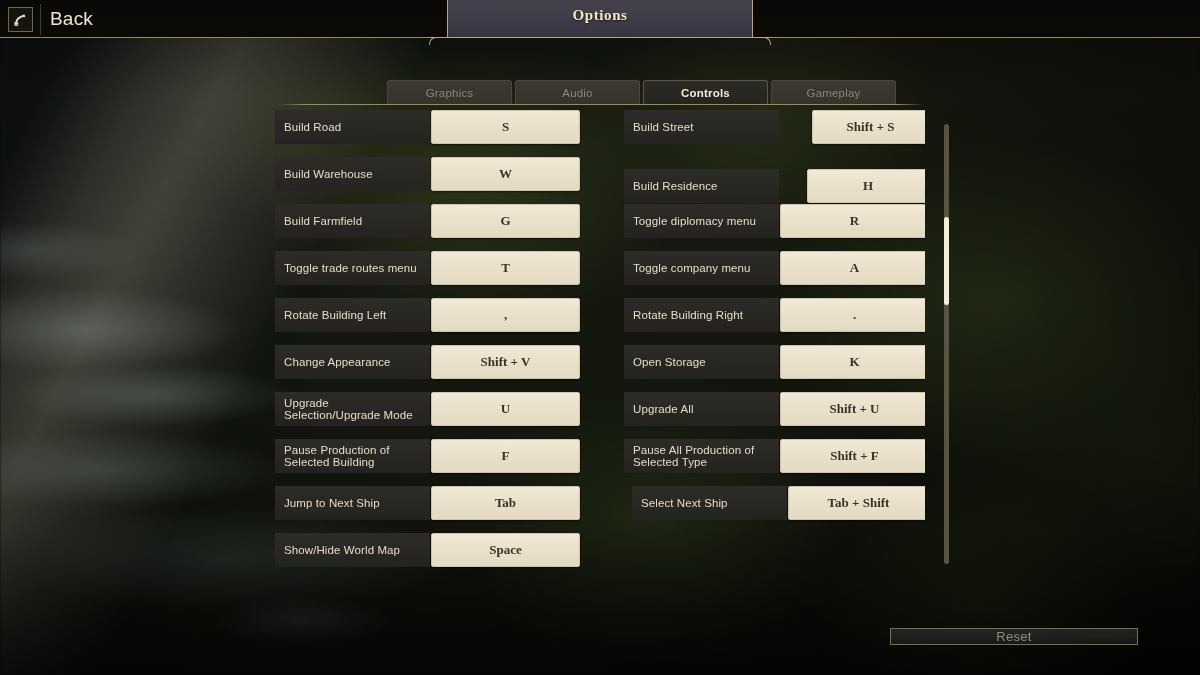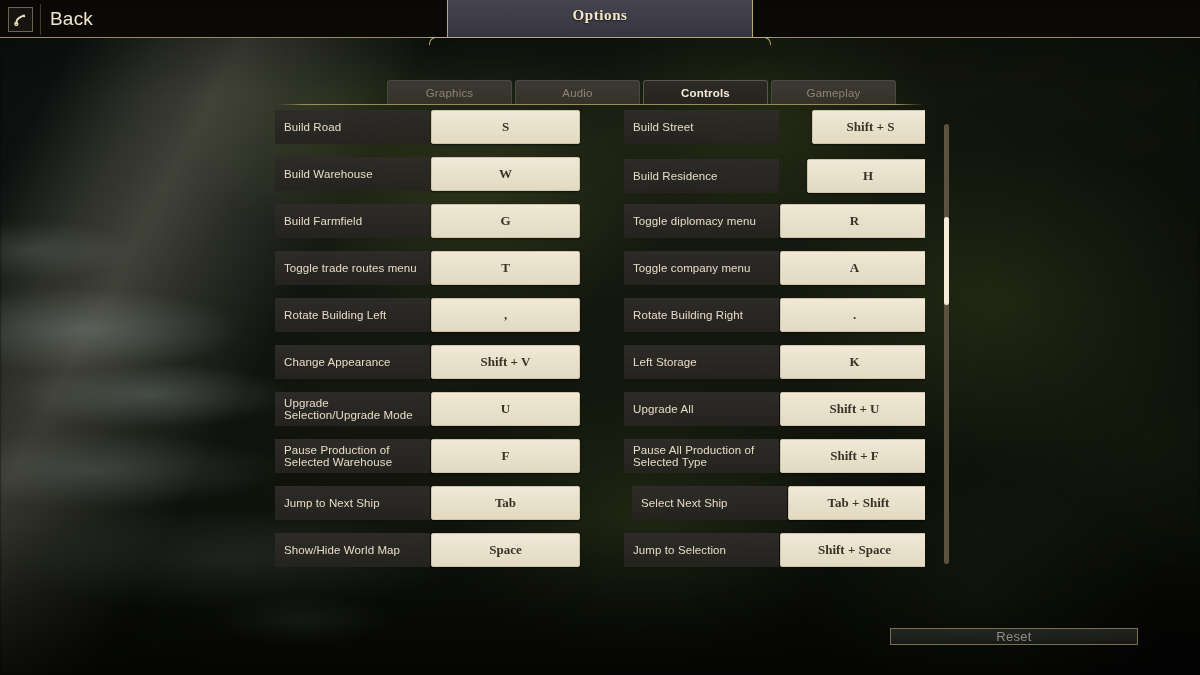--- a/index.html
+++ b/index.html
@@ -239,71 +239,67 @@
     </div>
     <div class="row" style="left: 0px; top: 235px;">
       <div class="label">Change Appearance</div>
       <div class="key">Shift + V</div>
     </div>
     <div class="row" style="left: 0px; top: 282px;">
       <div class="label">Upgrade Selection/Upgrade Mode</div>
       <div class="key">U</div>
     </div>
     <div class="row" style="left: 0px; top: 329px;">
-      <div class="label">Pause Production of Selected Warehouse</div>
+      <div class="label">Pause Production of Selected Building</div>
       <div class="key">F</div>
     </div>
     <div class="row" style="left: 0px; top: 376px;">
       <div class="label">Jump to Next Ship</div>
       <div class="key">Tab</div>
     </div>
     <div class="row" style="left: 0px; top: 423px;">
       <div class="label">Show/Hide World Map</div>
       <div class="key">Space</div>
     </div>
     <div class="row" style="left: 349px; top: 0px; gap: 32px;">
       <div class="label">Build Street</div>
       <div class="key">Shift + S</div>
     </div>
-    <div class="row" style="left: 349px; top: 49px; gap: 27px;">
+    <div class="row" style="left: 349px; top: 59px; gap: 27px;">
       <div class="label">Build Residence</div>
       <div class="key">H</div>
     </div>
     <div class="row" style="left: 349px; top: 94px;">
       <div class="label">Toggle diplomacy menu</div>
       <div class="key">R</div>
     </div>
     <div class="row" style="left: 349px; top: 141px;">
       <div class="label">Toggle company menu</div>
       <div class="key">A</div>
     </div>
     <div class="row" style="left: 349px; top: 188px;">
       <div class="label">Rotate Building Right</div>
       <div class="key">.</div>
     </div>
     <div class="row" style="left: 349px; top: 235px;">
-      <div class="label">Left Storage</div>
+      <div class="label">Open Storage</div>
       <div class="key">K</div>
     </div>
     <div class="row" style="left: 349px; top: 282px;">
       <div class="label">Upgrade All</div>
       <div class="key">Shift + U</div>
     </div>
     <div class="row" style="left: 349px; top: 329px;">
       <div class="label">Pause All Production of Selected Type</div>
       <div class="key">Shift + F</div>
     </div>
     <div class="row" style="left: 349px; top: 376px; padding-left: 8px;">
       <div class="label">Select Next Ship</div>
       <div class="key">Tab + Shift</div>
     </div>
-    <div class="row" style="left: 349px; top: 423px;">
-      <div class="label">Jump to Selection</div>
-      <div class="key">Shift + Space</div>
-    </div>
   </div>
 
 <div id="scroll-track"></div>
 <div id="scroll-thumb"></div>
 
 <div id="reset-btn">
   <span>Reset</span>
 </div>
 
 </body></html>

